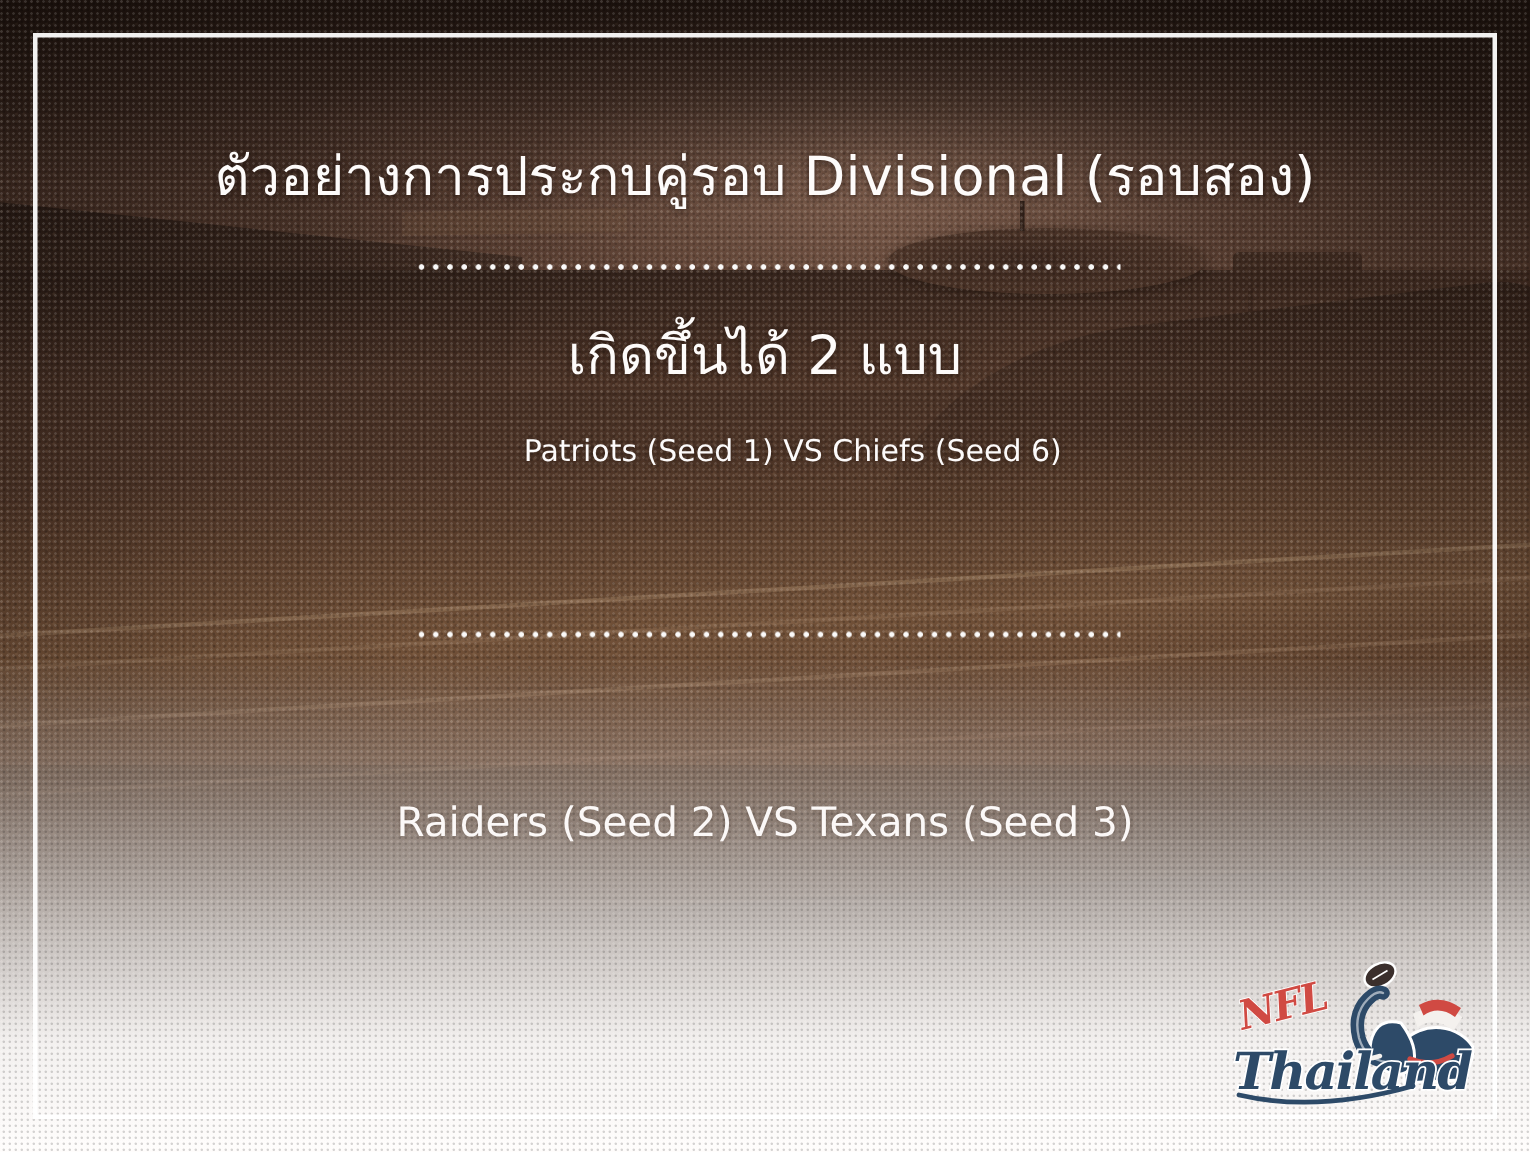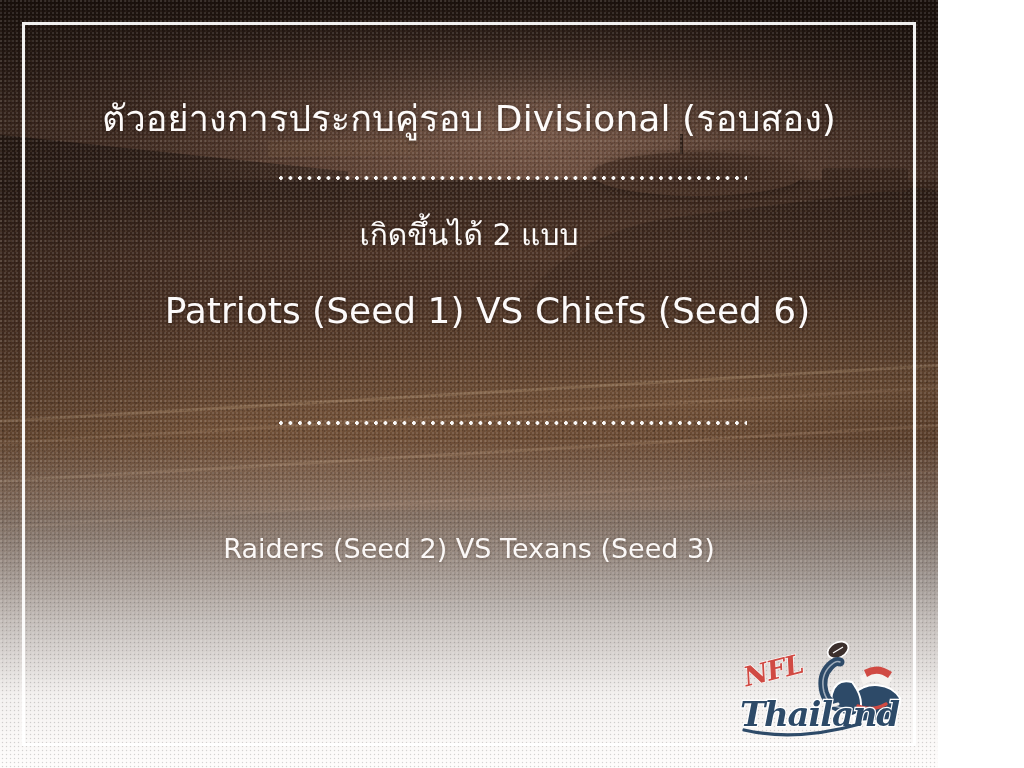--- a/index.html
+++ b/index.html
@@ -10,21 +10,21 @@
   body {
     width: 1024px;
     height: 768px;
     overflow: hidden;
     font-family: "DejaVu Sans", "Liberation Sans", sans-serif;
   }
 
   
   .slide {
     position: relative;
-    width: 938px;
+    width: 1020px;
     height: 768px;
     overflow: hidden;
     background: #be185d;
   }
 
   
   .photo {
     position: absolute;
     inset: 0;
     background-color: #3a2a21;
@@ -189,35 +189,35 @@
     background-repeat: repeat-x;
     opacity: 0.97;
   }
   .divider.d1 { top: 176px; }
   .divider.d2 { top: 421px; }
 
   .subtitle {
     position: absolute;
     left: 0; right: 0;
     top: 215px;
-    font-size: 30px;
+    font-size: 36px;
     line-height: 1.3;
     color: #fdfbfa;
     text-shadow: 0 1px 5px rgba(20,10,6,0.5);
   }
 
   .matchup {
     position: absolute;
     left: 0; right: 0;
     color: #fcfafa;
     line-height: 1.28;
     text-shadow: 0 1px 4px rgba(20,10,6,0.45);
     white-space: nowrap;
   }
-  .matchup.m1 { top: 288px; font-size: 36px; margin-left: 37px; }
+  .matchup.m1 { top: 288px; font-size: 20px; margin-left: 37px; }
   .matchup.m2 { top: 345px; font-size: 28px; }
   .matchup.m3 { top: 462px; font-size: 28px; }
   .matchup.m4 { top: 532px; font-size: 27px; }
   .matchup.m3, .matchup.m4 { color: #fbf8f7; text-shadow: 0 1px 4px rgba(60,40,30,0.35); }
 
   
   .logo {
     position: absolute;
     right: 36px;
     bottom: 22px;

